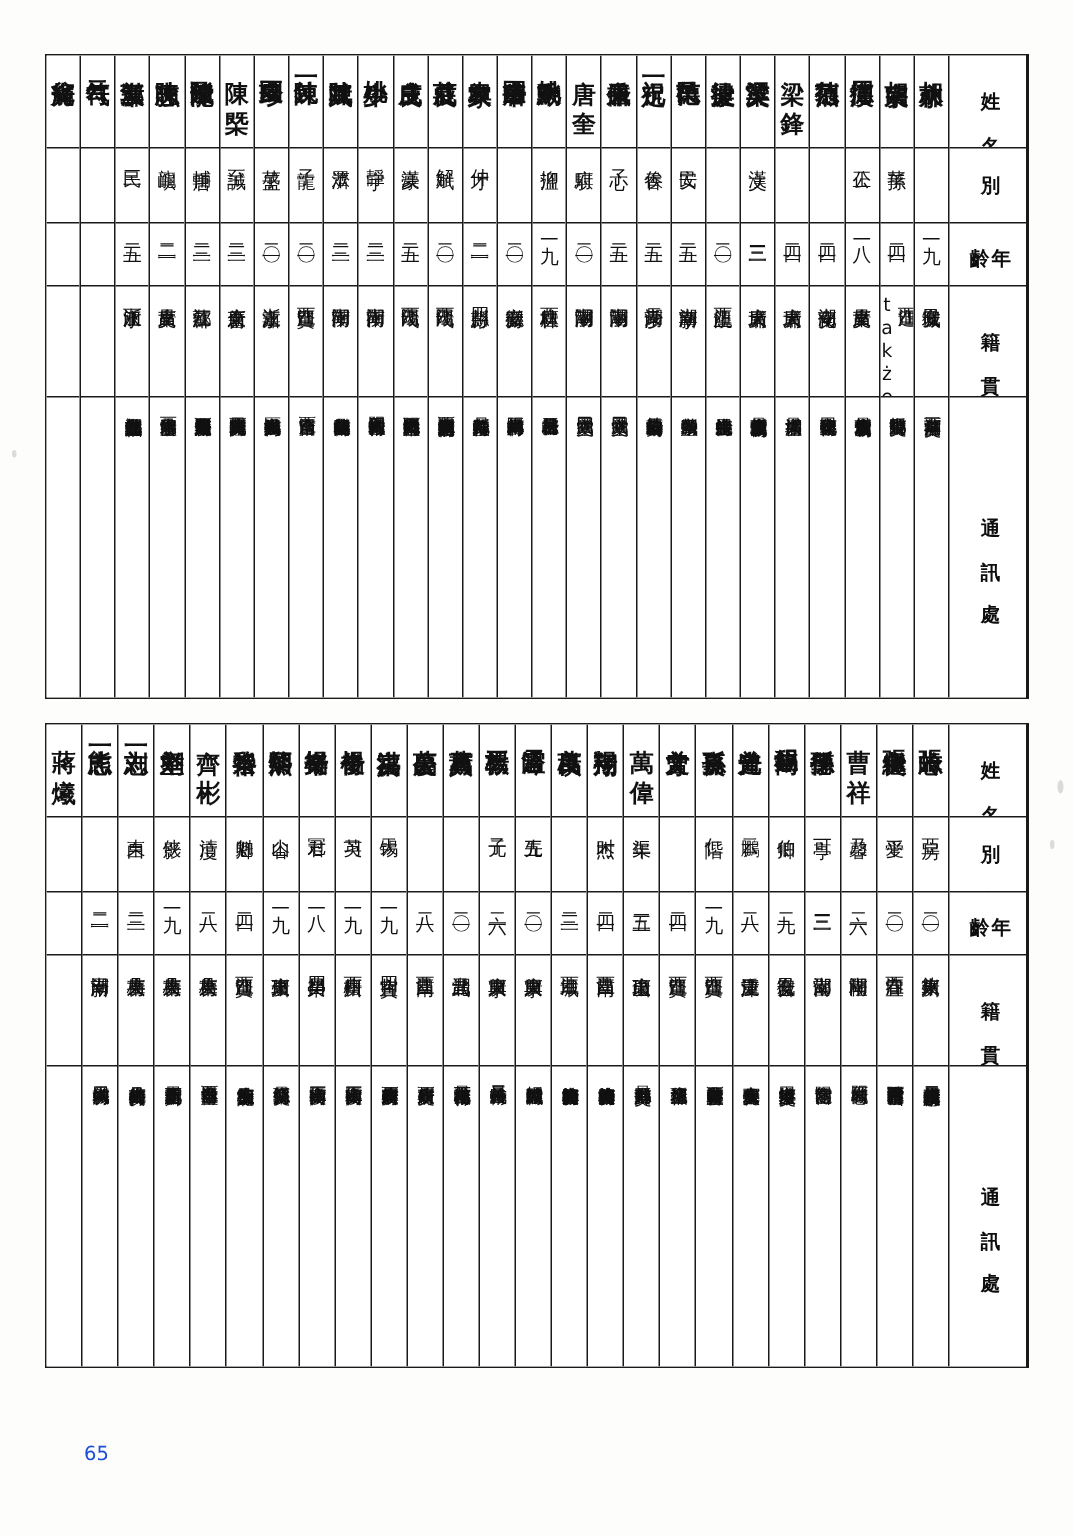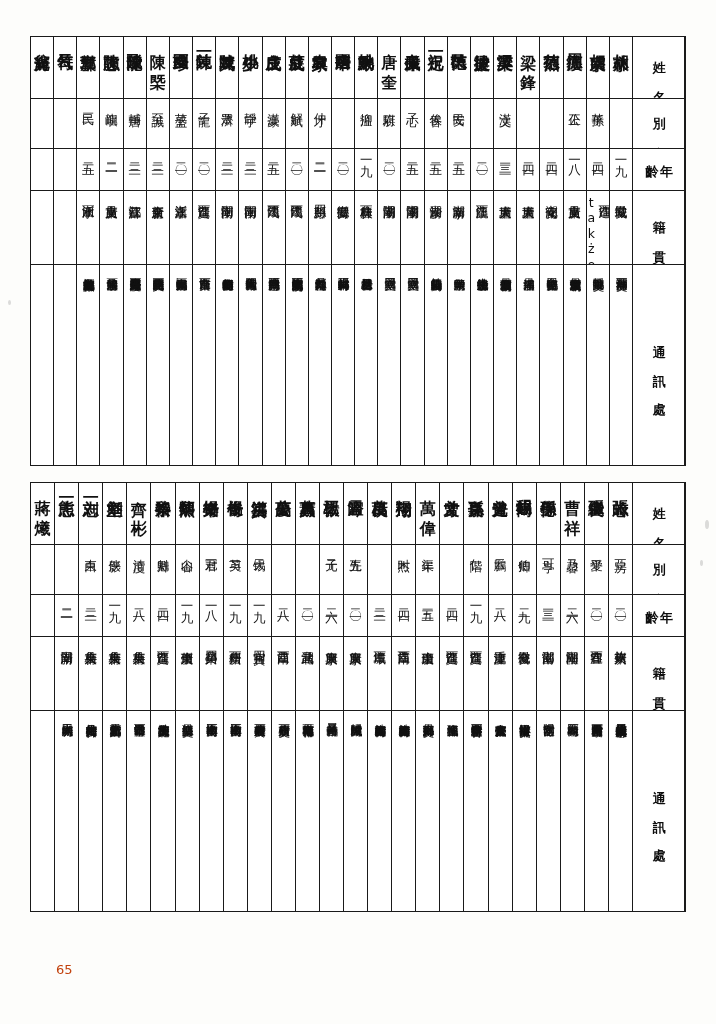--- a/index.html
+++ b/index.html
@@ -105,21 +105,21 @@
   .native .vtext { font-size: 12.5px; letter-spacing: 0.03em; }
   .addr .vtext   { font-size: 11.5px; letter-spacing: 0.01em; line-height: 1.18; }
 
   .field-col .cell { justify-content: center; align-items: center; padding-top: 6px; }
 
   .page-number {
     position: absolute;
     left: 56px;
     top: 962px;
     font-size: 13px;
-    color: #c2410c;
+    color: #1d4ed8;
     font-family: "DejaVu Sans", "Liberation Sans", sans-serif;
   }
 
   
   .speckle {
     position: absolute;
     pointer-events: none;
     background: #9a9a9a;
     opacity: .35;
     border-radius: 50%;

